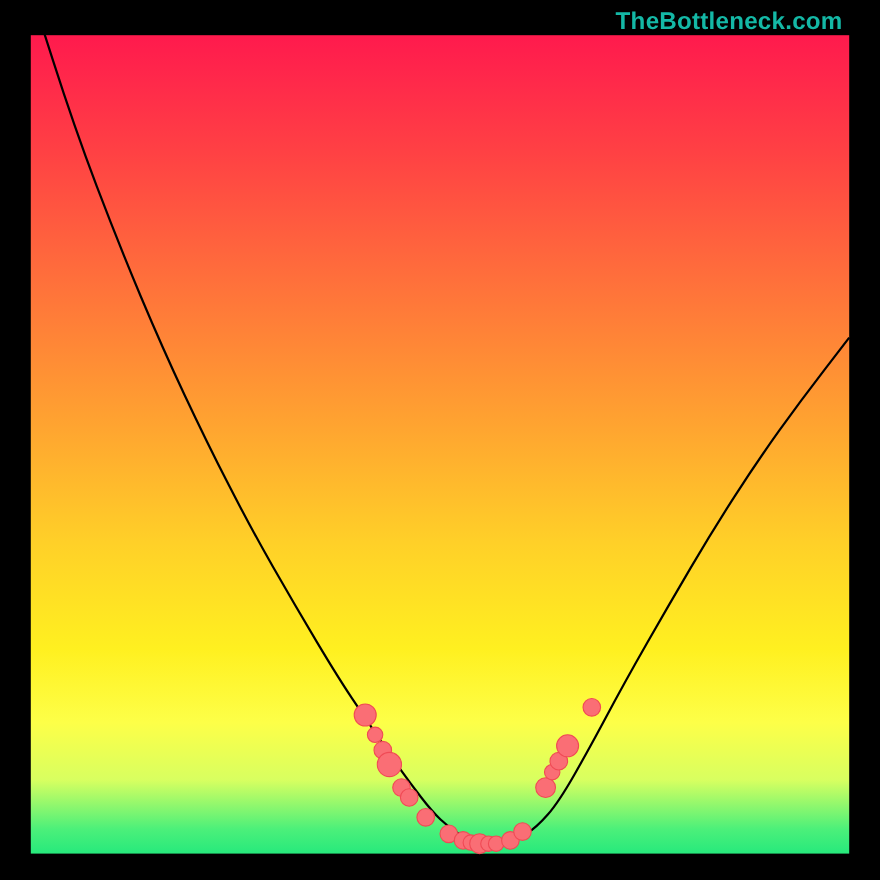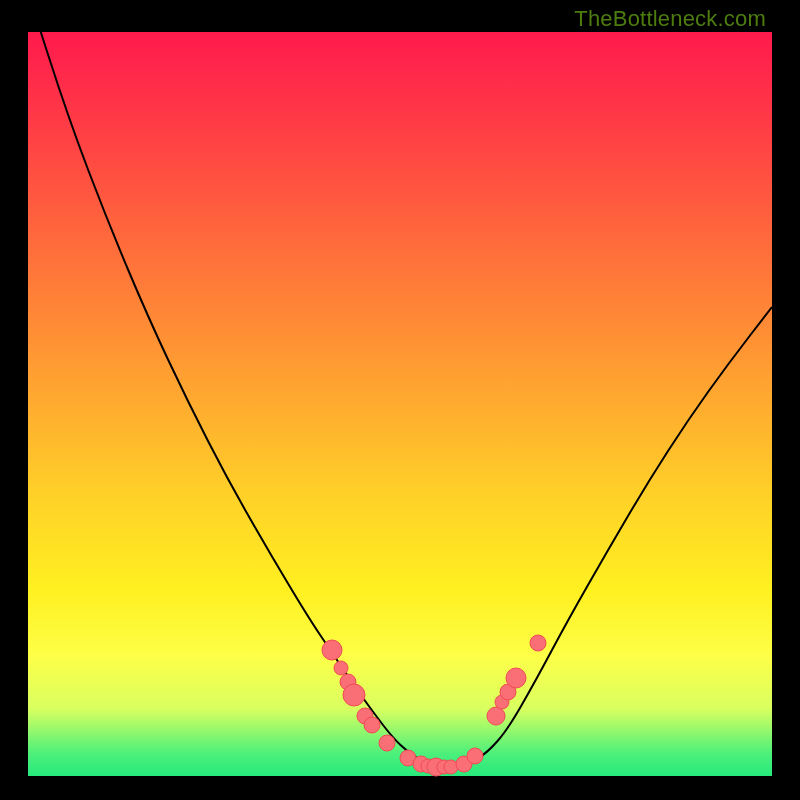--- a/index.html
+++ b/index.html
@@ -28,23 +28,23 @@
       #fdff48 84%,
       #d8ff60 91%,
       #4cf07a 97%,
       #27e97c 100%
     );
   }
   .watermark {
     position: absolute;
     top: 6px;
     right: 34px;
-    color: #4d7c0f;
+    color: #14b8a6;
     font-size: 22px;
-    font-weight: 400;
+    font-weight: 700;
     letter-spacing: 0.2px;
   }
   svg.plot {
     position: absolute;
     left: 0;
     top: 0;
     width: 744px;
     height: 744px;
     overflow: visible;
   }

